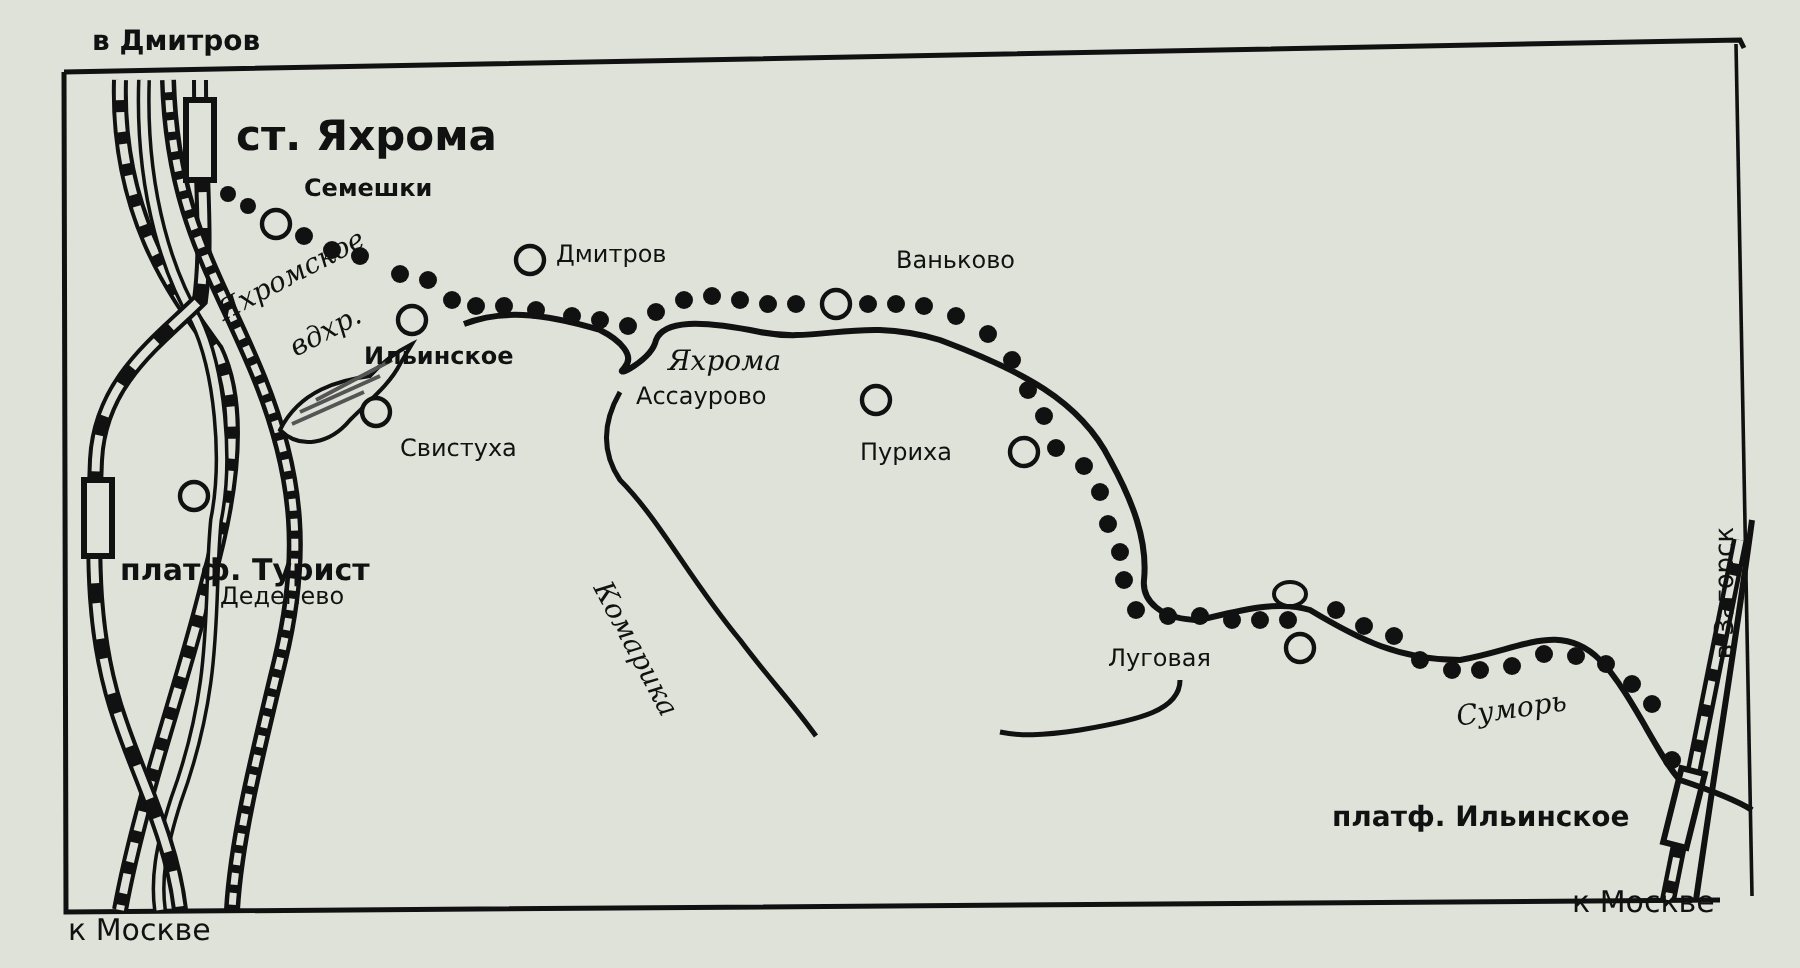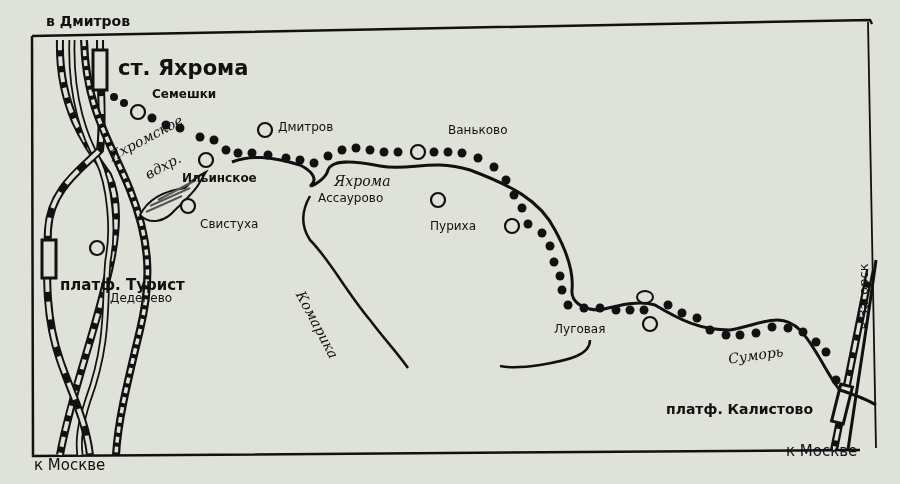--- a/index.html
+++ b/index.html
@@ -139,21 +139,21 @@
   </g>
 </svg>
 
 <div class="lbl small" style="left:46px;top:14px;">в Дмитров</div>
 <div class="lbl edge" style="left:34px;top:458px;">к Москве</div>
 <div class="lbl edge" style="left:786px;top:444px;">к Москве</div>
 <div class="lbl edge" style="left:830px;top:290px;font-size:13px;transform:rotate(-90deg);transform-origin:center;">в Загорск</div>
 
 <div class="lbl small" style="left:118px;top:58px;font-size:21px;">ст. Яхрома</div>
 <div class="lbl small" style="left:60px;top:278px;font-size:15px;">платф. Турист</div>
-<div class="lbl small" style="left:666px;top:402px;font-size:14px;">платф. Калистово</div>
+<div class="lbl small" style="left:666px;top:402px;font-size:14px;">платф. Ильинское</div>
 
 <div class="lbl" style="left:152px;top:88px;font-weight:bold;">Семешки</div>
 <div class="lbl" style="left:278px;top:121px;">Дмитров</div>
 <div class="lbl" style="left:448px;top:124px;">Ваньково</div>
 <div class="lbl" style="left:182px;top:172px;font-weight:bold;">Ильинское</div>
 <div class="lbl" style="left:318px;top:192px;">Ассаурово</div>
 <div class="lbl" style="left:200px;top:218px;">Свистуха</div>
 <div class="lbl" style="left:430px;top:220px;">Пуриха</div>
 <div class="lbl" style="left:110px;top:256px;margin-top:36px;">Деденево</div>
 <div class="lbl" style="left:554px;top:323px;">Луговая</div>

